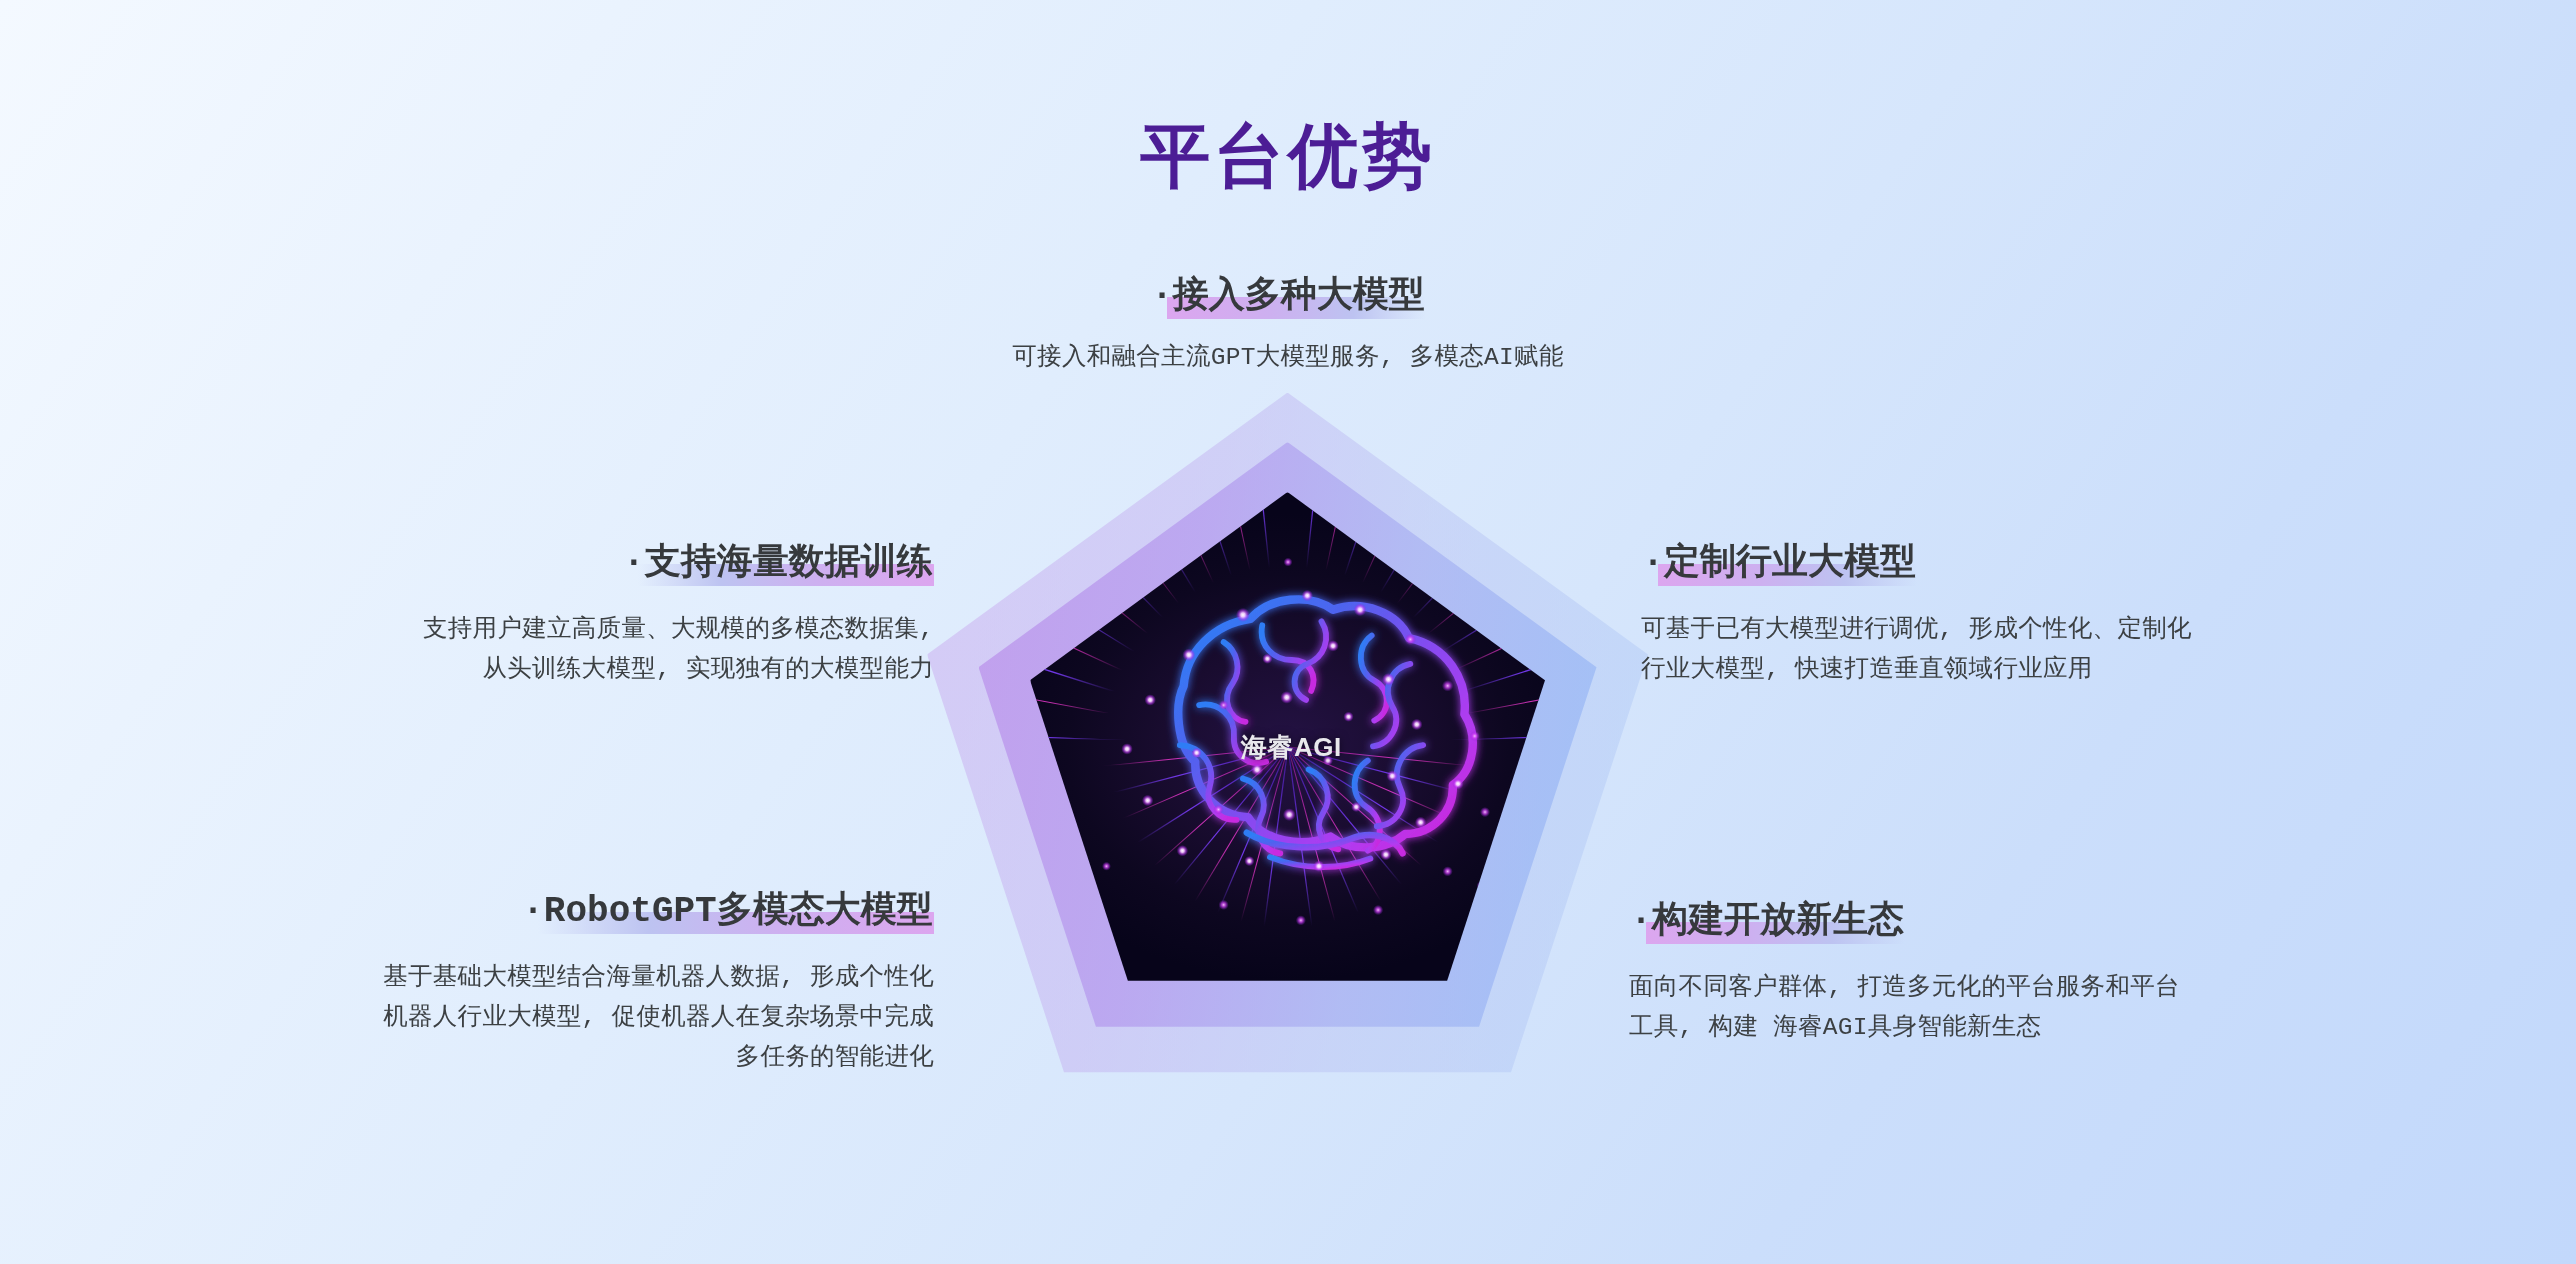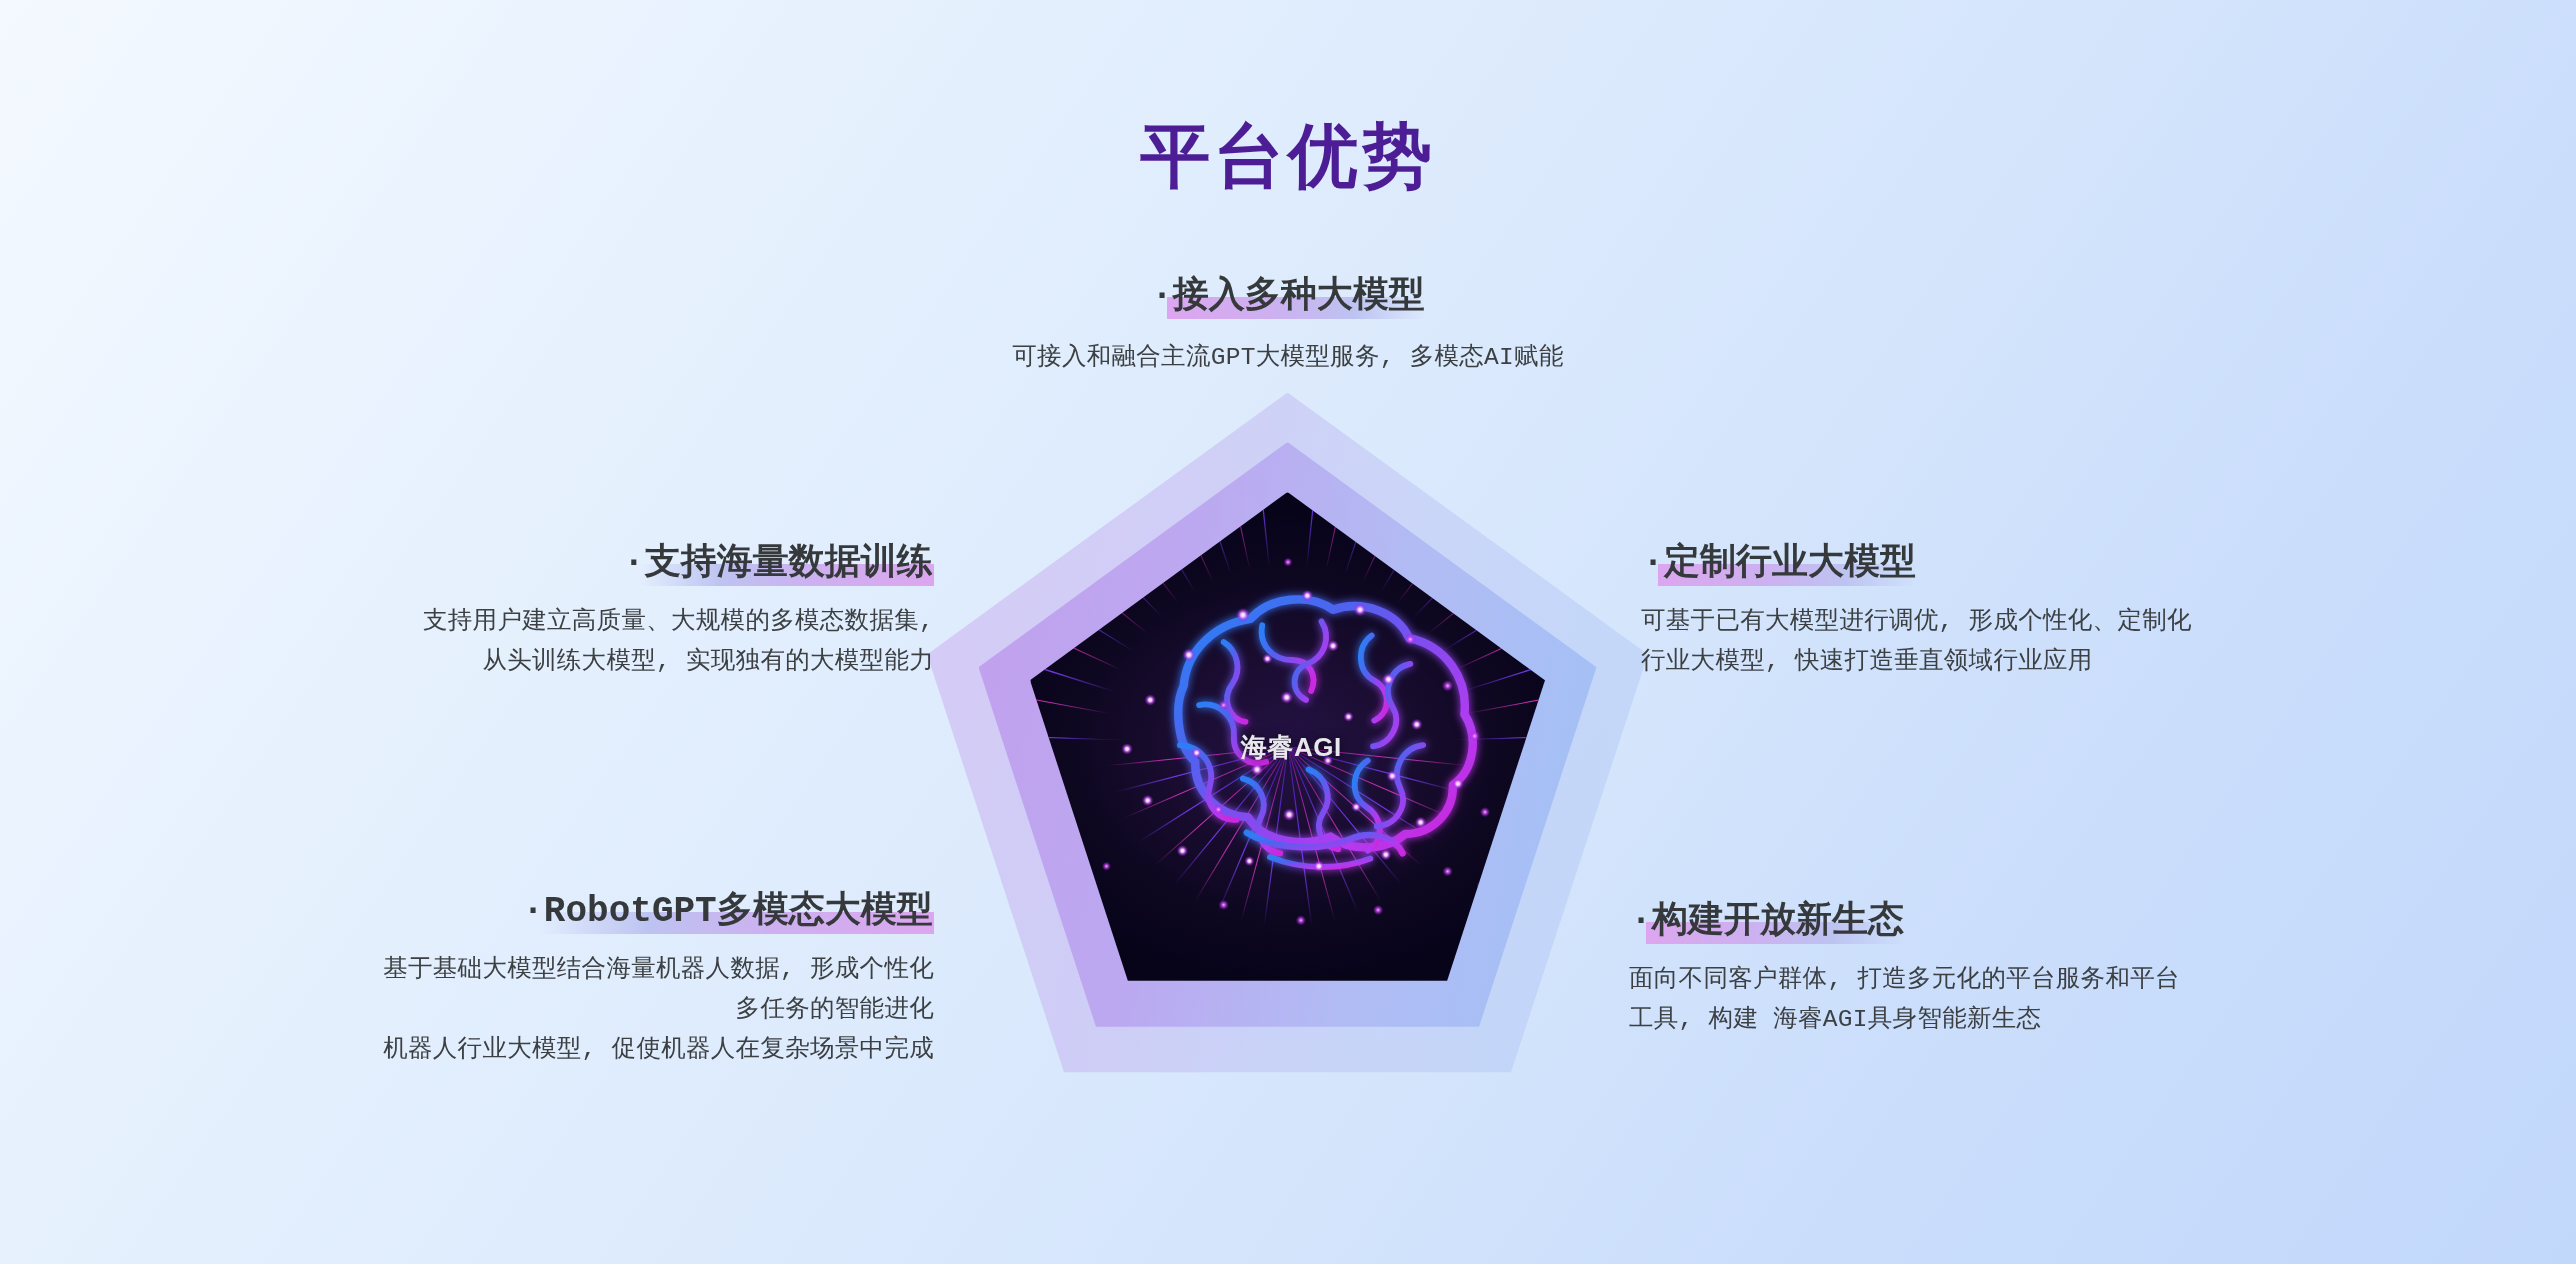--- a/index.html
+++ b/index.html
@@ -95,21 +95,21 @@
     height:22px;
     z-index:-1;
     border-radius:0.6px;
   }
   .bar-ltr{ background:linear-gradient(90deg,#dca6ef 0%,#cdb0f0 40%,#bdc3f1 72%,rgba(190,210,248,0) 100%); }
   .bar-rtl{ background:linear-gradient(90deg,rgba(190,210,248,0) 0%,#bdc3f1 28%,#cdb0f0 60%,#dca6ef 100%); }
   .feat-desc{
     font-size:24.5px;
     color:#3c4043;
     line-height:1.62;
-    margin-top:14px;
+    margin-top:22px;
     white-space:nowrap;
   }
   .feat-desc div{ letter-spacing:0.3px; }
 
   #feature-top{ left:0; top:277px; width:2576px; text-align:center; }
   #feature-top .feat-desc{ margin-top:16.7px;text-align:center; }
 
   #feature-left-top{ left:219px; top:544px; width:715px; text-align:right; }
   #feature-left-bottom{ left:193px; top:892px; width:741px; text-align:right; }
   #feature-right-top{ left:1641px; top:544px; width:773px; text-align:left; }
@@ -326,22 +326,22 @@
   </div>
 </div>
 
 <div class="feature" id="feature-left-bottom">
   <div class="feat-head">
     <span class="bar bar-rtl"></span>
     <span>·RobotGPT多模态大模型</span>
   </div>
   <div class="feat-desc">
     <div>基于基础大模型结合海量机器人数据, 形成个性化</div>
+    <div>机器人行业大模型, 促使机器人在复杂场景中完成</div>
     <div>多任务的智能进化</div>
-    <div>机器人行业大模型, 促使机器人在复杂场景中完成</div>
   </div>
 </div>
 
 <div class="feature" id="feature-right-top">
   <div class="feat-head">
     <span class="bar bar-ltr"></span>
     <span>·定制行业大模型</span>
   </div>
   <div class="feat-desc">
     <div>可基于已有大模型进行调优, 形成个性化、定制化</div>

